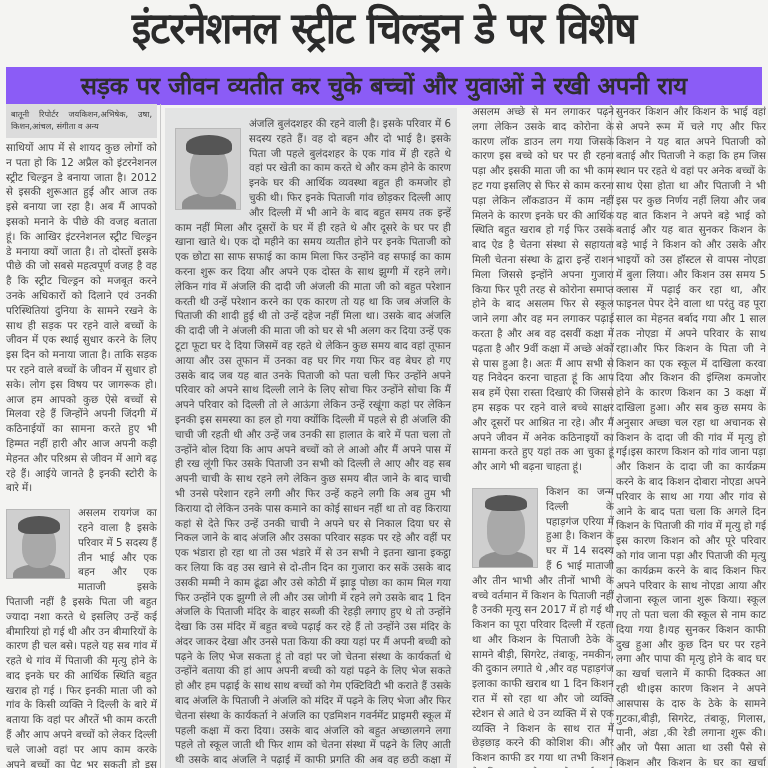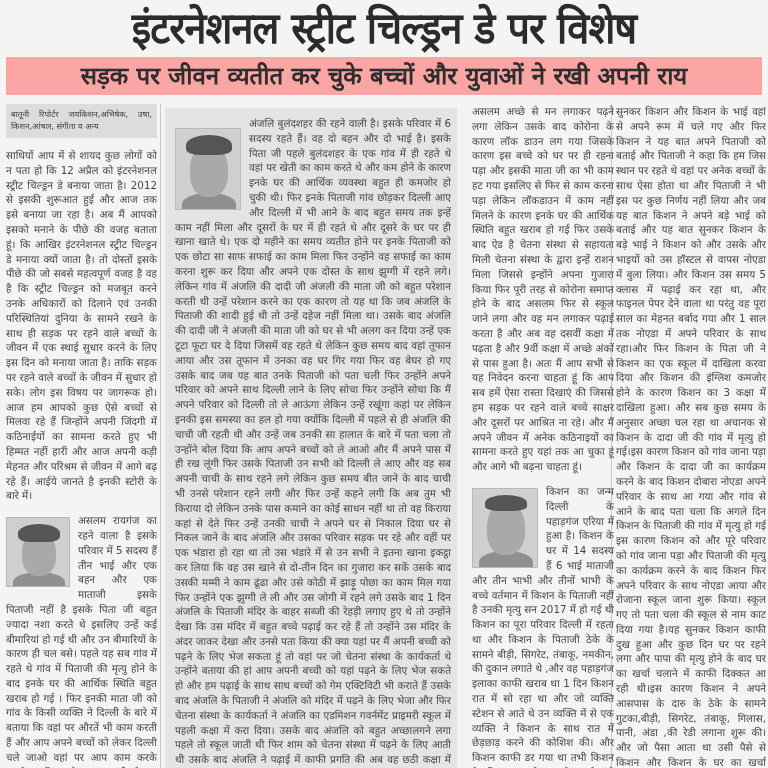--- a/index.html
+++ b/index.html
@@ -6,32 +6,32 @@
   html, body { width: 768px; height: 768px; overflow: hidden; background: #f4f4f2; }
   body { font-family: "DejaVu Sans", sans-serif; color: #3a3a3a; position: relative; }
 
   .headline {
     position: absolute; left: 0; top: 0; width: 768px; height: 56px;
     text-align: center; font-weight: bold; font-size: 43px; line-height: 56px;
     color: #2b2b2b; letter-spacing: -1px; transform: scaleX(0.92); transform-origin: center;
     white-space: nowrap;
   }
   .subhead-bar {
-    position: absolute; left: 6px; top: 57px; width: 756px; height: 38px;
-    background: #fca5a5; text-align: center; font-weight: bold; font-size: 24px;
+    position: absolute; left: 6px; top: 67px; width: 756px; height: 38px;
+    background: #8b5cf6; text-align: center; font-weight: bold; font-size: 24px;
     line-height: 38px; color: #2e2e2e; white-space: nowrap; overflow: hidden;
   }
 
   .col { position: absolute; top: 104px; height: 664px; overflow: hidden;
          font-size: 10.3px; line-height: 14.8px; text-align: justify; color: #474747; }
   .col p { margin-bottom: 0; }
 
   .col-left { left: 6px; width: 151px; }
   .byline { background: #dcdcdc; font-size: 8.2px; line-height: 12px; padding: 4px 5px;
-            color: #404040; margin-bottom: 10px; height: 34px; }
+            color: #404040; margin-bottom: 2px; height: 34px; }
 
   .col-center { left: 165px; width: 292px; background: #e3e4e4; padding: 8px 6px 0 10px; top: 108px; }
   .col-mid-right { left: 472px; width: 142px; }
   .col-right { left: 616px; width: 150px; }
 
   .rule { position: absolute; background: #c8c8c8; width: 1px; }
   .rule.r1 { left: 160px; top: 104px; height: 664px; }
   .rule.r2 { left: 611px; top: 104px; height: 664px; }
 
   .photo { float: left; background: #cfcfcf; border: 1px solid #b8b8b8; margin: 2px 8px 4px 0;

